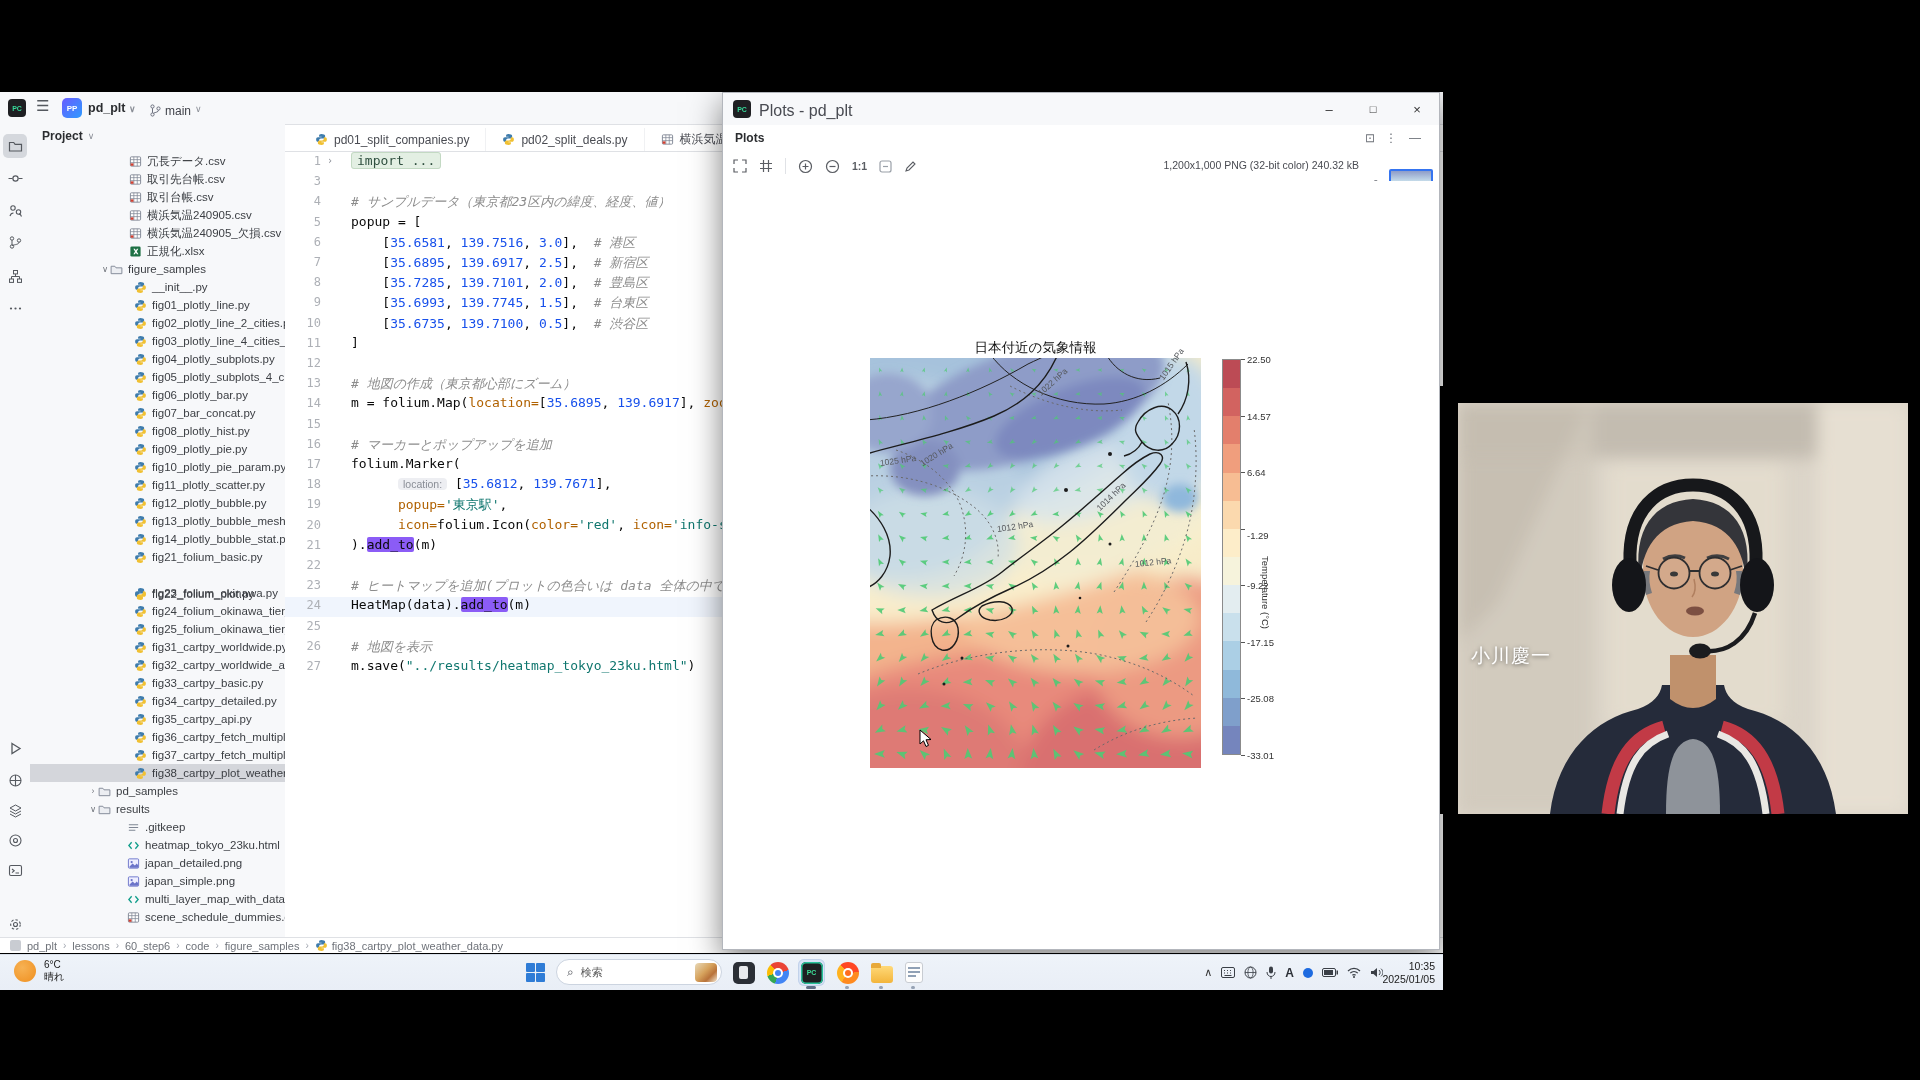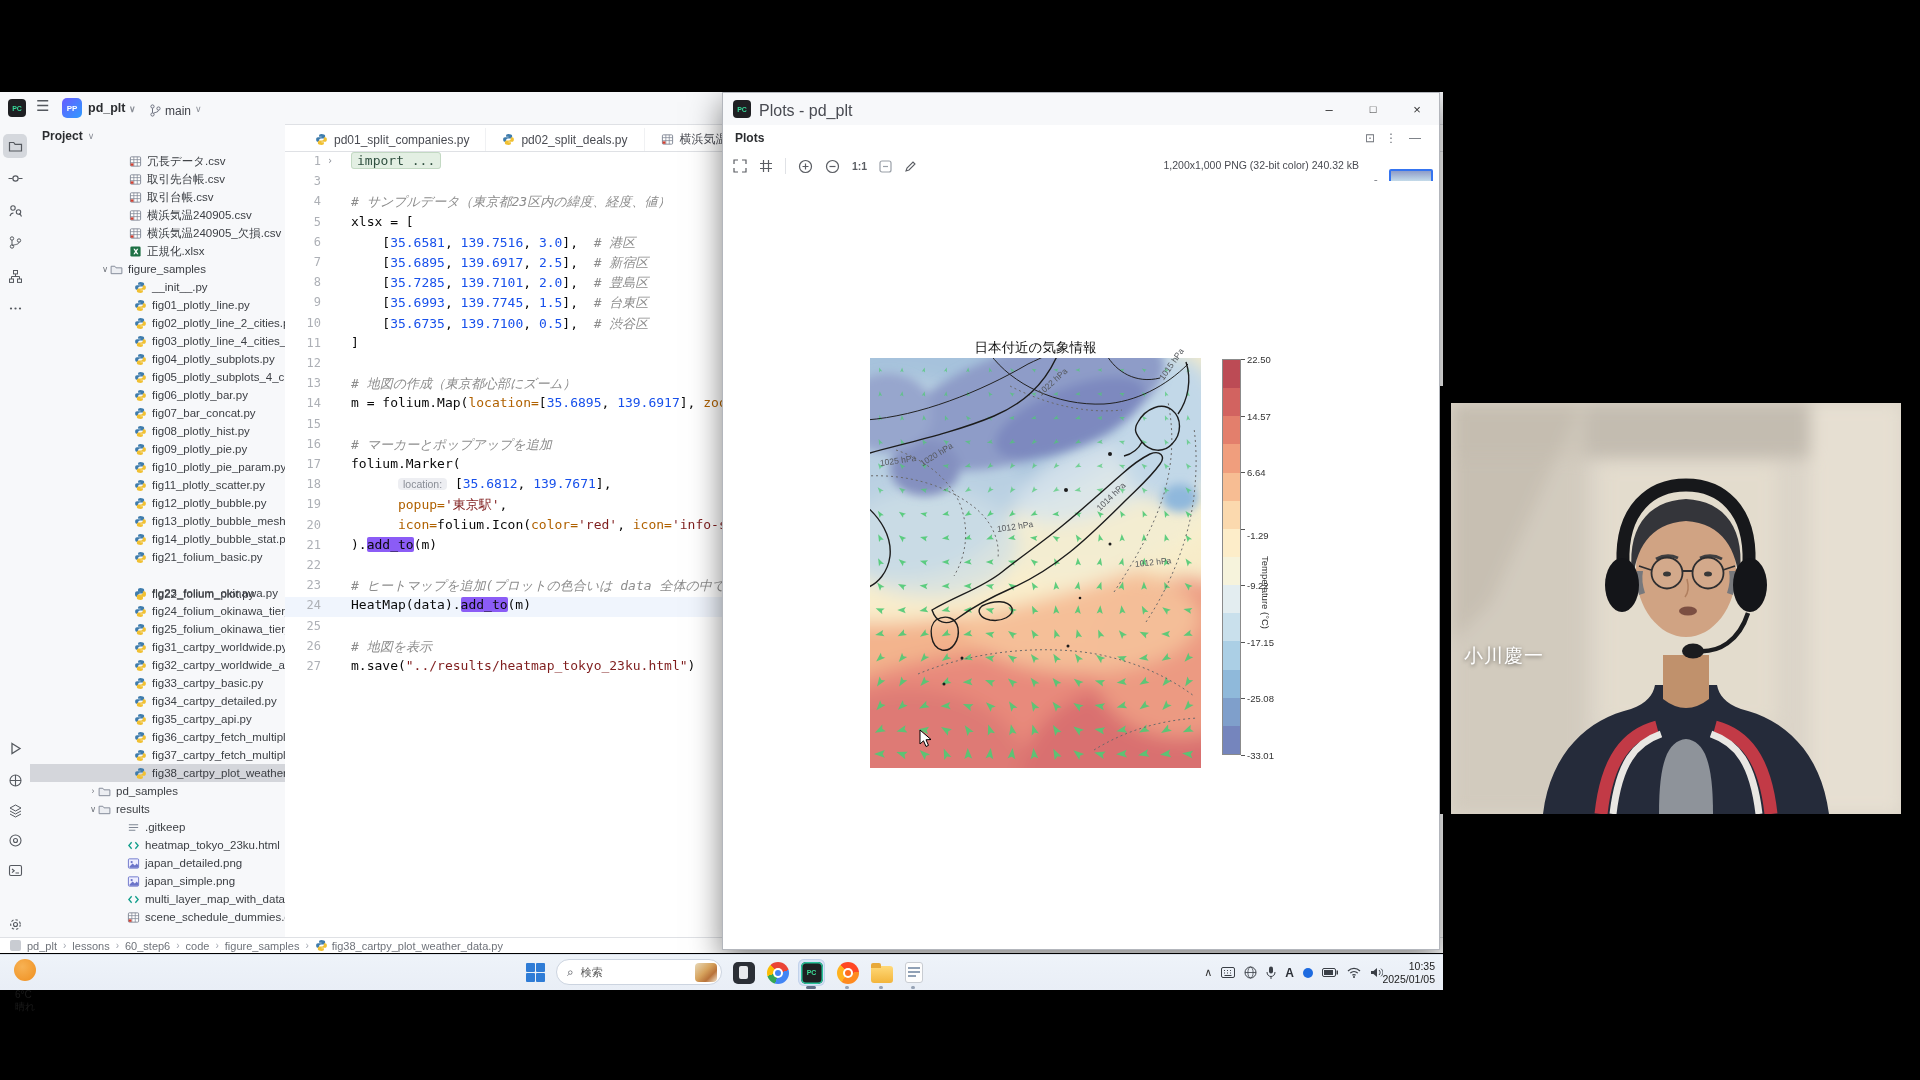--- a/index.html
+++ b/index.html
@@ -41,21 +41,21 @@
   #editor{position:absolute;left:285px;top:60px;width:1158px;height:785px;background:#ffffff;overflow:hidden;
           font-family:"DejaVu Sans Mono",monospace;font-size:13px;}
   .cline{position:absolute;left:0;width:100%;height:20px;white-space:pre;}
   .cline .lnum{position:absolute;left:0;width:36px;text-align:right;color:#adb0b6;font-size:12px;top:1px;}
   .cline .fldmark{position:absolute;left:42px;color:#8a8e96;font-size:10px;top:2px;}
   .cline .ctext{position:absolute;left:66px;top:0;}
   .caretline{position:absolute;left:0;width:100%;height:20px;background:#f0f5fd;}
   .tk-p{color:#0a0a0a}
   .tk-c{color:#8c8c8c;font-style:italic}
   .tk-num{color:#1750eb}
-  .tk-s{color:#7f1d1d}
+  .tk-s{color:#0f766e}
   .tk-a{color:#b06100}
   .tk-hl{background:#8b5cf6;border-radius:2px}
   .tk-fold{background:#e3efe3;border:1px solid #c3d9c3;border-radius:3px;padding:0 5px;color:#2f4f3f}
   .tk-inlay{background:#edeef2;color:#8a8e96;border-radius:4px;padding:0 5px;font-size:10.5px;font-family:"Liberation Sans",sans-serif;}
 
   #breadcrumb{position:absolute;left:0;top:845px;width:1443px;height:16px;background:#ffffff;border-top:1px solid #dfe1e5;
               display:flex;align-items:center;font-size:11px;color:#6f737a;padding-left:10px;box-sizing:border-box;gap:6px;}
   #breadcrumb .sep{color:#a2a7b0;font-size:10px;}
   #breadcrumb .bc-ic{width:11px;height:11px;display:inline-block;background:#c9ccd2;border-radius:2px;}
 
@@ -85,40 +85,40 @@
   .plabel{position:absolute;font-size:8.5px;color:#55585c;white-space:nowrap;transform-origin:left center;}
 
   #colorbar{position:absolute;left:499px;top:178px;width:19px;height:396px;border:1px solid #8b8b8b;box-sizing:border-box;display:flex;flex-direction:column;}
   #colorbar div{flex:1;}
   .cbtick{position:absolute;left:524px;font-size:9.5px;color:#333;transform:translateY(-50%);}
   .cbtickmark{position:absolute;left:518px;width:4px;height:1px;background:#555;}
   #cb-label{position:absolute;left:548px;top:375px;font-size:9.5px;color:#333;transform:rotate(90deg);transform-origin:left top;white-space:nowrap;}
 
   
   #taskbar{position:absolute;left:0;top:954px;width:1443px;height:35px;background:linear-gradient(180deg,#eef3f9,#e9eef6);border-top:1px solid #d9e0ea;}
-  #weather{position:absolute;left:14px;top:4px;display:flex;align-items:center;gap:8px;flex-direction:column;}
+  #weather{position:absolute;left:14px;top:4px;display:flex;align-items:center;gap:8px;}
   #weather .wic{width:22px;height:22px;border-radius:50%;background:radial-gradient(circle at 38% 35%,#f7b254,#ef8f1f);}
   #weather .wtxt{font-size:10px;color:#1a1a1a;line-height:12px;}
   #winbtn{position:absolute;left:526px;top:8px;width:19px;height:19px;display:grid;grid-template-columns:9px 9px;grid-template-rows:9px 9px;gap:1px;}
   #winbtn div{background:#2f7cd6;border-radius:1px;}
   #searchbox{position:absolute;left:556px;top:4px;width:166px;height:26px;background:#fff;border:1px solid #ccd4e0;border-radius:14px;display:flex;align-items:center;padding:0 4px 0 10px;box-sizing:border-box;gap:7px;}
   #searchbox .mag{color:#5a5d63;font-size:12px;}
   #searchbox .stxt{font-size:11px;color:#555;flex:1;}
   #searchbox .sart{width:22px;height:19px;border-radius:4px;background:linear-gradient(135deg,#e8d9b8 0%,#d6a25c 45%,#b8723a 70%,#f4e9d2 100%);}
   .tk-app{position:absolute;top:4px;width:27px;height:27px;border-radius:6px;display:flex;align-items:center;justify-content:center;}
   .tk-app.active{background:#d7e3f6;box-shadow:inset 0 0 0 1px #c2d2ea;}
   .run-dot{position:absolute;top:31px;width:4px;height:3px;border-radius:2px;background:#96a2b4;}
   .run-bar{position:absolute;top:31px;width:10px;height:3px;border-radius:2px;background:#5f6f87;}
   #tray{position:absolute;right:60px;top:0;height:35px;display:flex;align-items:center;gap:9px;}
   #tray .tric{color:#3a3f46;display:flex;align-items:center;justify-content:center;}
   #clock{position:absolute;right:8px;top:5px;text-align:right;font-size:10.5px;color:#1a1a1a;line-height:12.5px;}
 
   
   #webcam{position:absolute;left:1440px;top:386px;width:480px;height:428px;background:#000;}
-  #cam-video{position:absolute;left:11px;top:17px;width:450px;height:411px;overflow:hidden;background:#dcd5c9;}
+  #cam-video{position:absolute;left:18px;top:17px;width:450px;height:411px;overflow:hidden;background:#dcd5c9;}
   #cam-name{position:absolute;left:13px;top:240px;font-size:19px;color:#fff;letter-spacing:1px;text-shadow:0 1px 4px rgba(0,0,0,.55);}
 
   #cursor{position:absolute;left:919px;top:729px;z-index:60;}
 </style>
 </head>
 <body>
 
 <div id="stage">
 
   <div id="ide">
@@ -689,21 +689,21 @@
           </svg>
           <span></span>
         </div>
       </div>
 
     <div id="editor">
         <div id="code">
           <div class="cline" style="top: 1px;"><span class="lnum">1</span><span class="fldmark">›</span><span class="ctext"><span class="tk-fold">import ...</span></span></div>
           <div class="cline" style="top: 21.2px;"><span class="lnum">3</span><span class="ctext"></span></div>
           <div class="cline" style="top: 41.4px;"><span class="lnum">4</span><span class="ctext"><span class="tk-c"># サンプルデータ（東京都23区内の緯度、経度、値）</span></span></div>
-          <div class="cline" style="top: 61.6px;"><span class="lnum">5</span><span class="ctext"><span class="tk-p">xlsx = [</span></span></div>
+          <div class="cline" style="top: 61.6px;"><span class="lnum">5</span><span class="ctext"><span class="tk-p">popup = [</span></span></div>
           <div class="cline" style="top: 81.8px;"><span class="lnum">6</span><span class="ctext"><span class="tk-p">    [</span><span class="tk-num">35.6581</span><span class="tk-p">, </span><span class="tk-num">139.7516</span><span class="tk-p">, </span><span class="tk-num">3.0</span><span class="tk-p">],  </span><span class="tk-c"># 港区</span></span></div>
           <div class="cline" style="top: 102px;"><span class="lnum">7</span><span class="ctext"><span class="tk-p">    [</span><span class="tk-num">35.6895</span><span class="tk-p">, </span><span class="tk-num">139.6917</span><span class="tk-p">, </span><span class="tk-num">2.5</span><span class="tk-p">],  </span><span class="tk-c"># 新宿区</span></span></div>
           <div class="cline" style="top: 122.2px;"><span class="lnum">8</span><span class="ctext"><span class="tk-p">    [</span><span class="tk-num">35.7285</span><span class="tk-p">, </span><span class="tk-num">139.7101</span><span class="tk-p">, </span><span class="tk-num">2.0</span><span class="tk-p">],  </span><span class="tk-c"># 豊島区</span></span></div>
           <div class="cline" style="top: 142.4px;"><span class="lnum">9</span><span class="ctext"><span class="tk-p">    [</span><span class="tk-num">35.6993</span><span class="tk-p">, </span><span class="tk-num">139.7745</span><span class="tk-p">, </span><span class="tk-num">1.5</span><span class="tk-p">],  </span><span class="tk-c"># 台東区</span></span></div>
           <div class="cline" style="top: 162.6px;"><span class="lnum">10</span><span class="ctext"><span class="tk-p">    [</span><span class="tk-num">35.6735</span><span class="tk-p">, </span><span class="tk-num">139.7100</span><span class="tk-p">, </span><span class="tk-num">0.5</span><span class="tk-p">],  </span><span class="tk-c"># 渋谷区</span></span></div>
           <div class="cline" style="top: 182.8px;"><span class="lnum">11</span><span class="ctext"><span class="tk-p">]</span></span></div>
           <div class="cline" style="top: 203px;"><span class="lnum">12</span><span class="ctext"></span></div>
           <div class="cline" style="top: 223.2px;"><span class="lnum">13</span><span class="ctext"><span class="tk-c"># 地図の作成（東京都心部にズーム）</span></span></div>
           <div class="cline" style="top: 243.4px;"><span class="lnum">14</span><span class="ctext"><span class="tk-p">m = folium.Map(</span><span class="tk-a">location=</span><span class="tk-p">[</span><span class="tk-num">35.6895</span><span class="tk-p">, </span><span class="tk-num">139.6917</span><span class="tk-p">], </span><span class="tk-a">zoom_</span></span></div>
           <div class="cline" style="top: 263.6px;"><span class="lnum">15</span><span class="ctext"></span></div>

